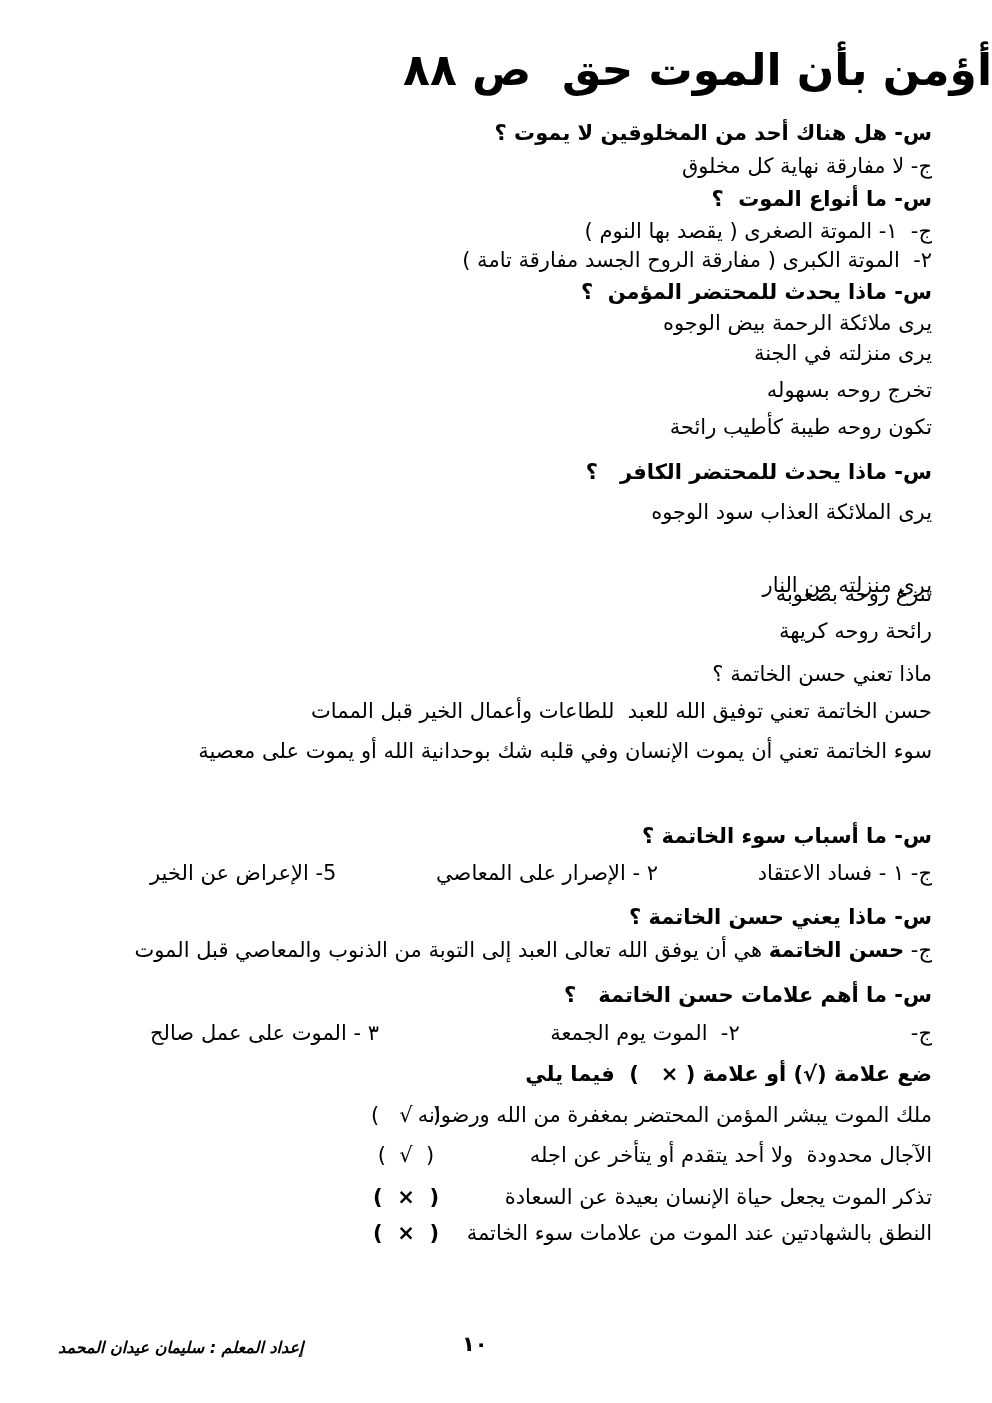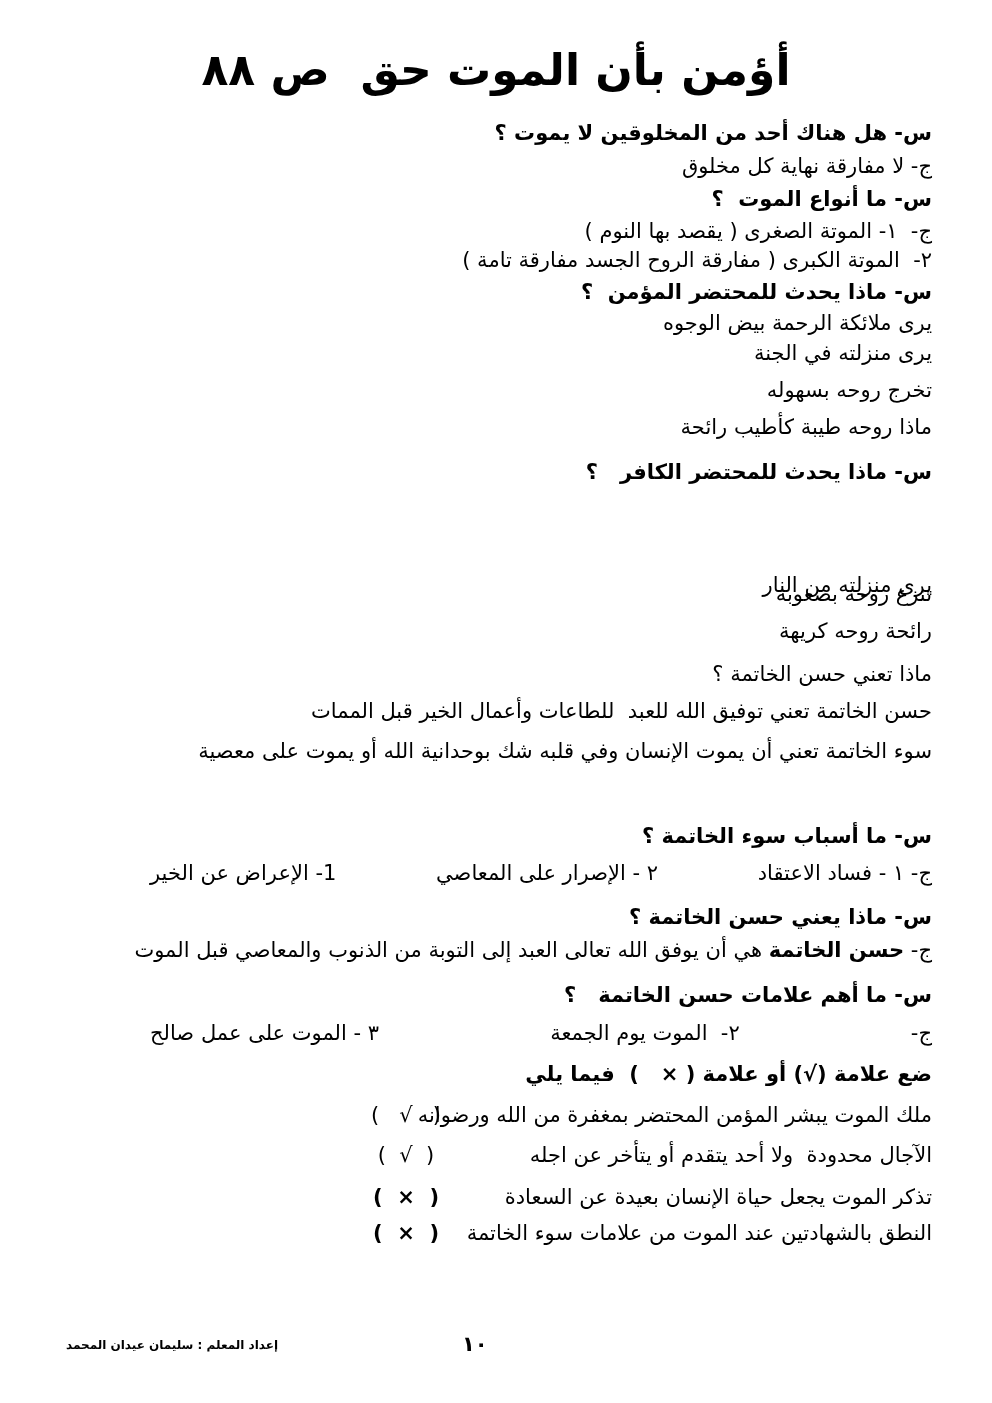--- a/index.html
+++ b/index.html
@@ -4,42 +4,42 @@
 <style>
   html,body { margin:0; padding:0; background:#ffffff; }
   .page {
     position:relative; width:992px; height:1403px; margin:0 auto;
     background:#ffffff; color:#000;
     font-family:"DejaVu Sans", sans-serif;
     overflow:hidden;
   }
   .title {
     position:absolute; top:44px; left:0; width:100%;
-    text-align:center; direction:rtl;
+    direction:rtl;
     font-weight:bold; font-size:44px; letter-spacing:-1px;
     white-space:nowrap;
   }
   .ln {
     position:absolute; right:60px; direction:rtl; unicode-bidi:isolate;
     white-space:nowrap; font-size:21px; line-height:1.25; text-align:center;
   }
   .b { font-weight:bold; }
   .row {
     position:absolute; right:60px; left:150px; direction:rtl;
     display:flex; justify-content:space-between;
     font-size:21px; line-height:1.25; white-space:nowrap;
   }
   .tf-mark {
     position:absolute; left:350px; width:112px; text-align:center;
     direction:ltr; font-size:21px; line-height:1.25; white-space:nowrap;
   }
   .tf-mark.mark-x { font-weight:bold; }
   .footer-author {
-    position:absolute; left:66px; top:1338px; direction:rtl;
-    font-weight:bold; font-size:12px; white-space:nowrap;
+    position:absolute; left:58px; top:1338px; direction:rtl;
+    font-weight:bold; font-size:16px; white-space:nowrap;font-style:italic;
   }
   .footer-page {
     position:absolute; left:462px; top:1332px;
     font-weight:bold; font-size:21px;
   }
 </style>
 </head>
 <body>
 
 <div class="page">
@@ -50,36 +50,37 @@
   <div class="ln" style="top:153px">ج- لا مفارقة نهاية كل مخلوق</div>
 
   <div class="ln b" style="top:186px">س- ما أنواع الموت&nbsp; ؟</div>
   <div class="ln" style="top:218px">ج-&nbsp; ١- الموتة الصغرى ( يقصد بها النوم )</div>
   <div class="ln" style="top:247px">٢-&nbsp; الموتة الكبرى ( مفارقة الروح الجسد مفارقة تامة )</div>
 
   <div class="ln b" style="top:279px">س- ماذا يحدث للمحتضر المؤمن&nbsp; ؟</div>
   <div class="ln" style="top:310px">يرى ملائكة الرحمة بيض الوجوه</div>
   <div class="ln" style="top:340px">يرى منزلته في الجنة</div>
   <div class="ln" style="top:377px">تخرج روحه بسهوله</div>
-  <div class="ln" style="top:414px">ماذا روحه طيبة كأطيب رائحة</div>
+  <div class="ln" style="top:414px">تكون روحه طيبة كأطيب رائحة</div>
 
   <div class="ln b" style="top:459px">س- ماذا يحدث للمحتضر الكافر&nbsp;&nbsp; ؟</div>
+  <div class="ln" style="top:499px">يرى الملائكة العذاب سود الوجوه</div>
   <div class="ln" style="top:572px">يرى منزلته من النار</div>
   <div class="ln" style="top:581px">تنزع روحه بصعوبة</div>
   <div class="ln" style="top:618px">رائحة روحه كريهة</div>
 
   <div class="ln" style="top:661px">ماذا تعني حسن الخاتمة ؟</div>
   <div class="ln" style="top:698px">حسن الخاتمة تعني توفيق الله للعبد&nbsp; للطاعات وأعمال الخير قبل الممات</div>
   <div class="ln" style="top:738px">سوء الخاتمة تعني أن يموت الإنسان وفي قلبه شك بوحدانية الله أو يموت على معصية</div>
 
   <div class="ln b" style="top:823px">س- ما أسباب سوء الخاتمة ؟</div>
   <div class="row" style="top:860px">
     <span>ج- ١ - فساد الاعتقاد</span>
     <span>٢ - الإصرار على المعاصي</span>
-    <span>1- الإعراض عن الخير</span>
+    <span>5- الإعراض عن الخير</span>
   </div>
 
   <div class="ln b" style="top:904px">س- ماذا يعني حسن الخاتمة ؟</div>
   <div class="ln" style="top:937px"><span>ج-&nbsp;</span><span class="b">حسن الخاتمة</span><span> هي أن يوفق الله تعالى العبد إلى التوبة من الذنوب والمعاصي قبل الموت</span></div>
 
   <div class="ln b" style="top:982px">س- ما أهم علامات حسن الخاتمة&nbsp;&nbsp; ؟</div>
   <div class="row" style="top:1020px">
     <span>ج-</span>
     <span>٢-&nbsp; الموت يوم الجمعة</span>
     <span>٣ - الموت على عمل صالح</span>

